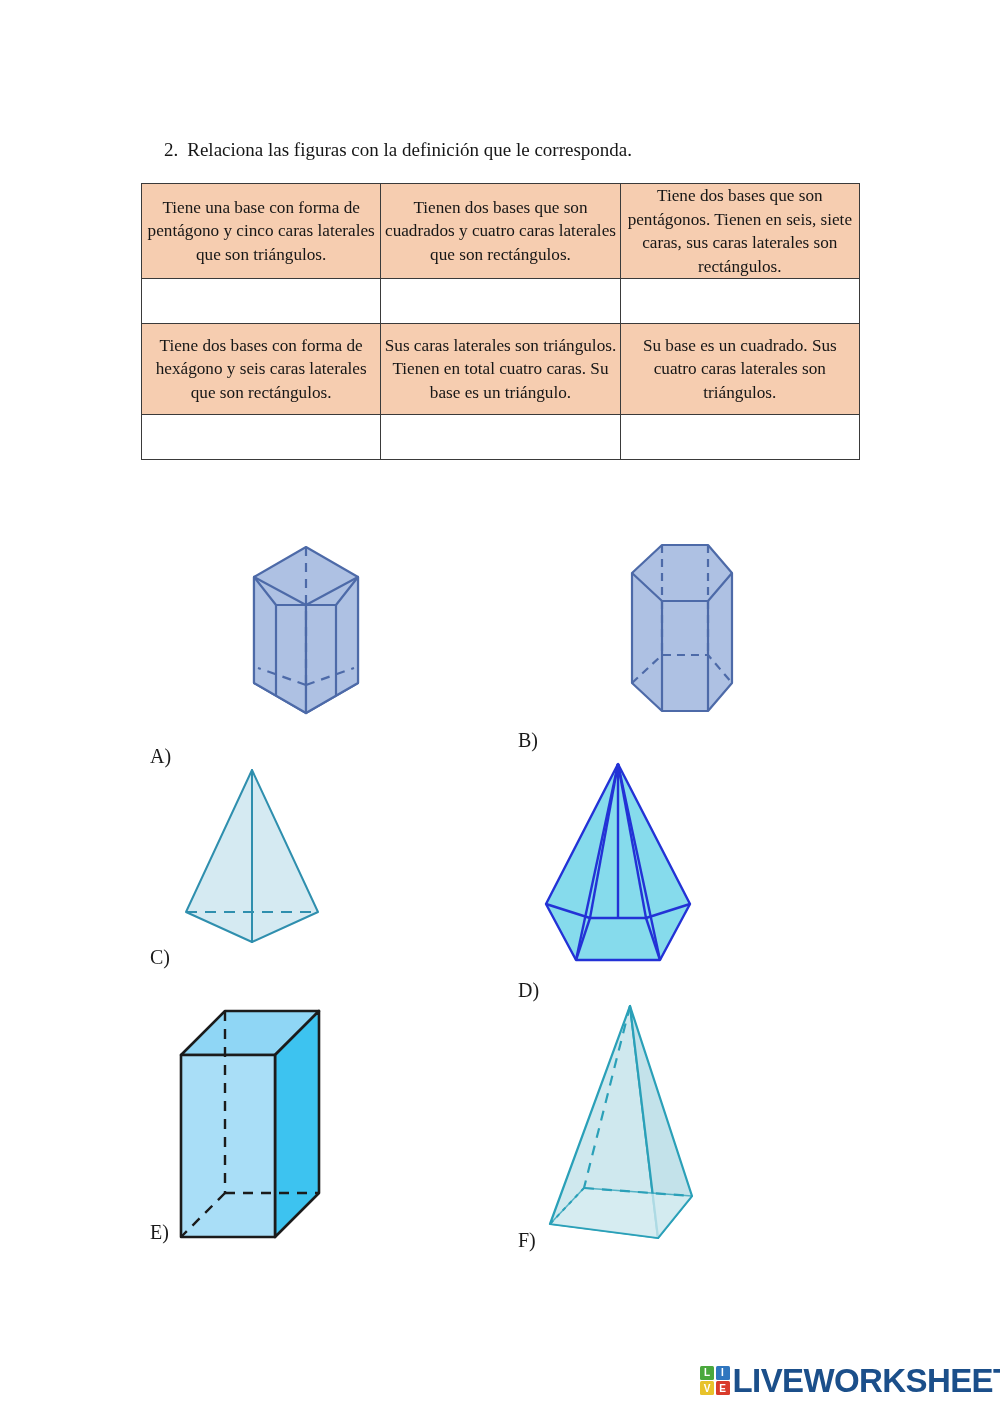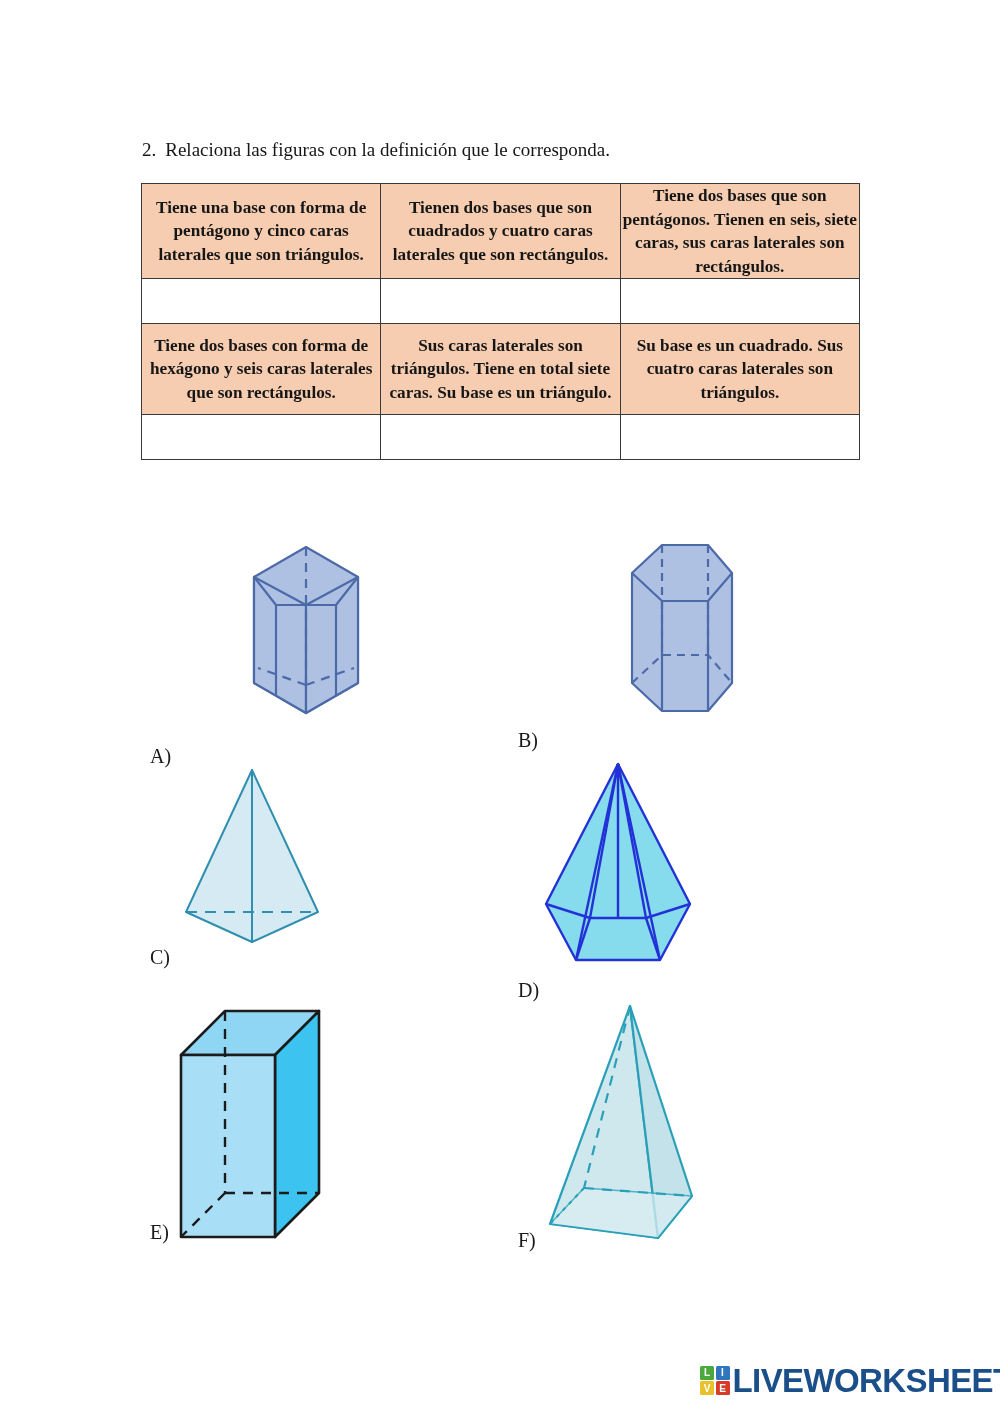--- a/index.html
+++ b/index.html
@@ -12,37 +12,36 @@
     height: 1413px;
     position: relative;
     font-family: "Liberation Serif", "DejaVu Serif", serif;
     color: #161616;
     overflow: hidden;
   }
 
   
   .question {
     position: absolute;
-    left: 142px;
+    left: 164px;
     top: 138px;
     font-size: 19px;
     line-height: 24px;
     white-space: nowrap;
   }
   .question .qnum { margin-right: 9px; }
 
   
   .match-table {
     position: absolute;
     left: 141px;
     top: 183px;
     width: 719px;
     border-collapse: collapse;
     table-layout: fixed;
-    font-weight: bold;
   }
   .match-table td {
     border: 1px solid #3a3a3a;
     vertical-align: middle;
     padding: 0;
   }
   .def-cell {
     background: #f6cdb0;
     text-align: center;
     font-size: 17.2px;
@@ -113,21 +112,21 @@
       <td class="def-cell">Tienen dos bases que son cuadrados y cuatro caras laterales que son rectángulos.</td>
       <td class="def-cell">Tiene dos bases que son pentágonos. Tienen en seis, siete caras, sus caras laterales son rectángulos.</td>
     </tr>
     <tr>
       <td class="ans-cell"></td>
       <td class="ans-cell"></td>
       <td class="ans-cell"></td>
     </tr>
     <tr>
       <td class="def-cell">Tiene dos bases con forma de hexágono y seis caras laterales que son rectángulos.</td>
-      <td class="def-cell">Sus caras laterales son triángulos. Tiene en total siete caras. Su base es un triángulo.</td>
+      <td class="def-cell">Sus caras laterales son triángulos. Tienen en total cuatro caras. Su base es un triángulo.</td>
       <td class="def-cell">Su base es un cuadrado. Sus cuatro caras laterales son triángulos.</td>
     </tr>
     <tr>
       <td class="ans-cell"></td>
       <td class="ans-cell"></td>
       <td class="ans-cell"></td>
     </tr>
   </tbody>
 </table>
 

